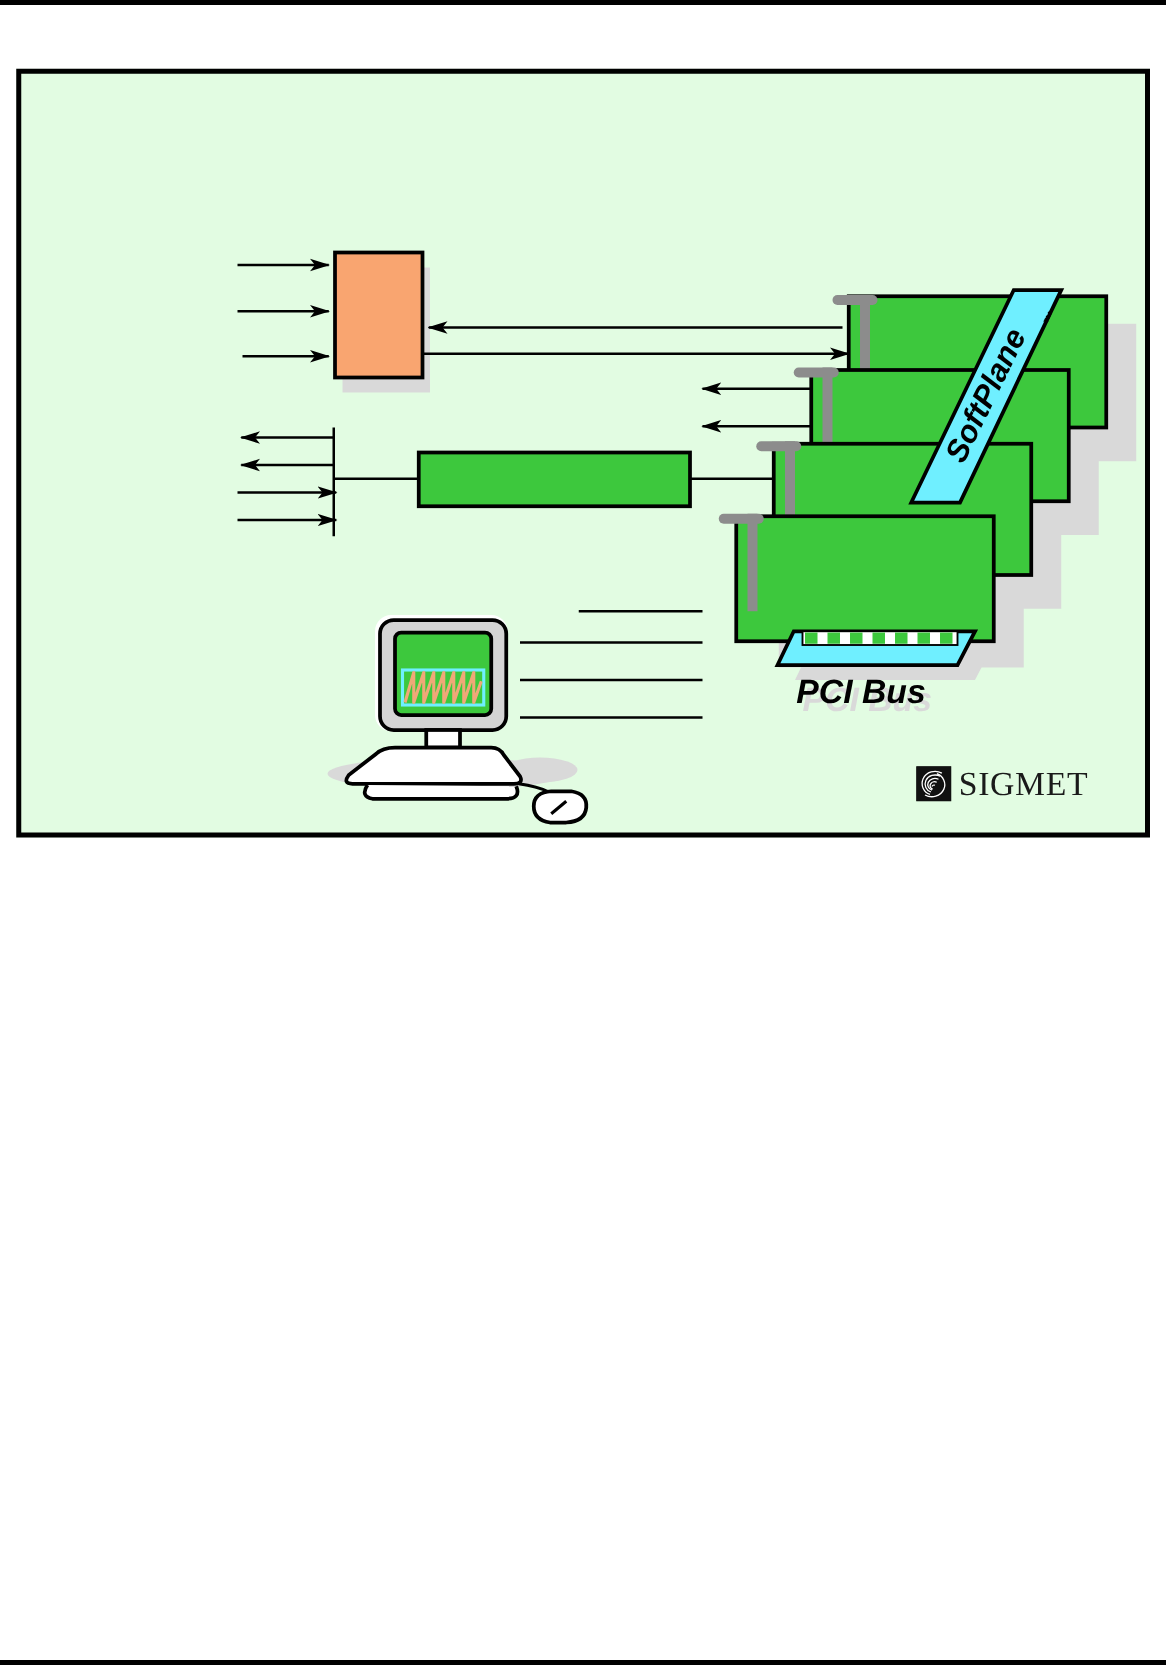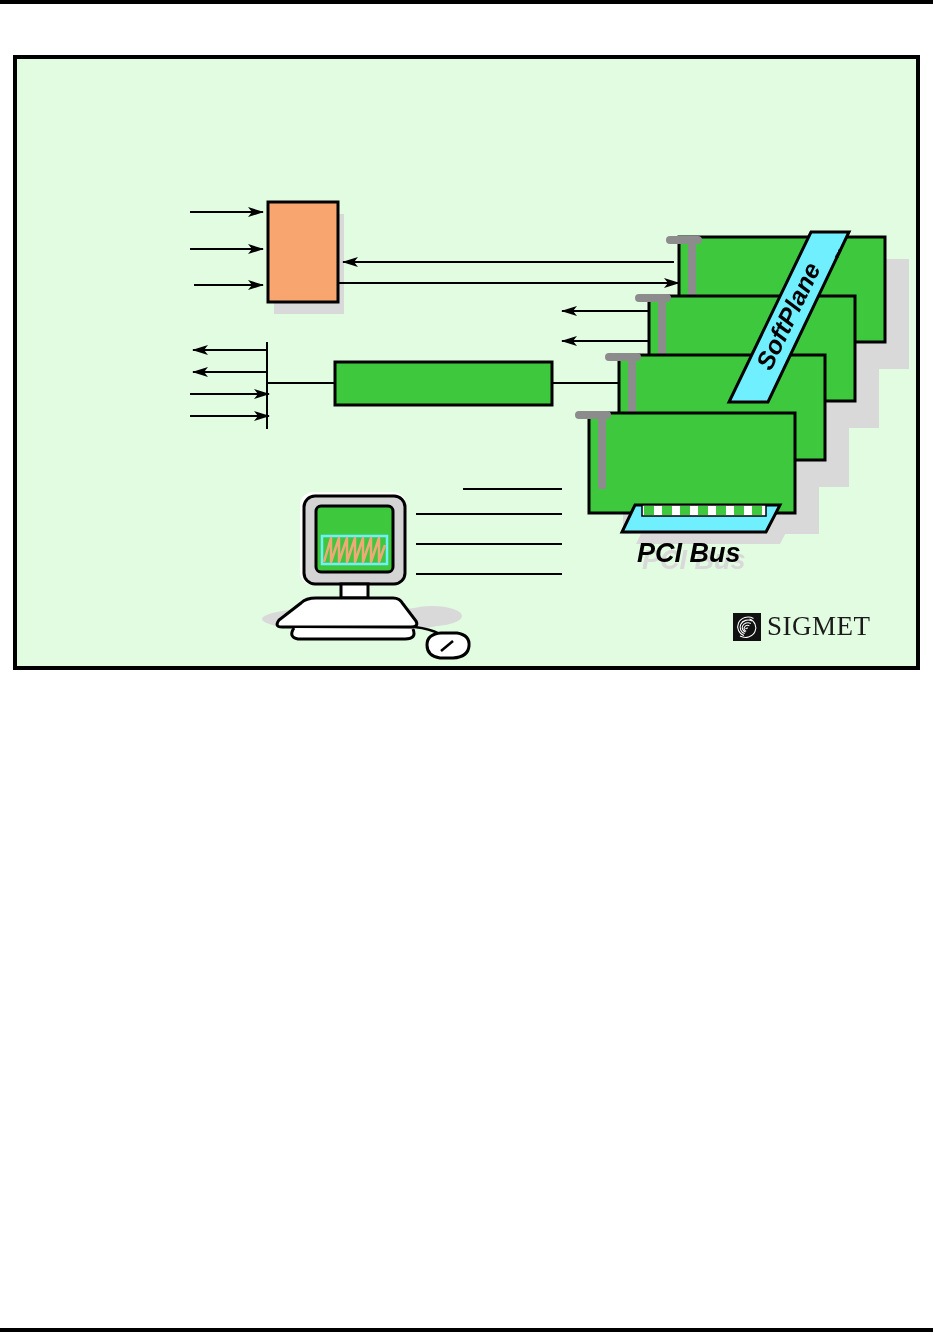--- a/index.html
+++ b/index.html
@@ -47,21 +47,21 @@
   .fig-svg {
     position: absolute;
     left: 0;
     top: 0;
   }
   .logo-wrap {
     position: absolute;
     left: 716px;
     top: 554px;
     display: flex;
-    align-items: flex-start;
+    align-items: center;
     gap: 6px;
   }
   .logo-mark {
     width: 28px;
     height: 28px;
     position: relative;
     background: #111111;
     flex: 0 0 auto;
     overflow: hidden;
   }

